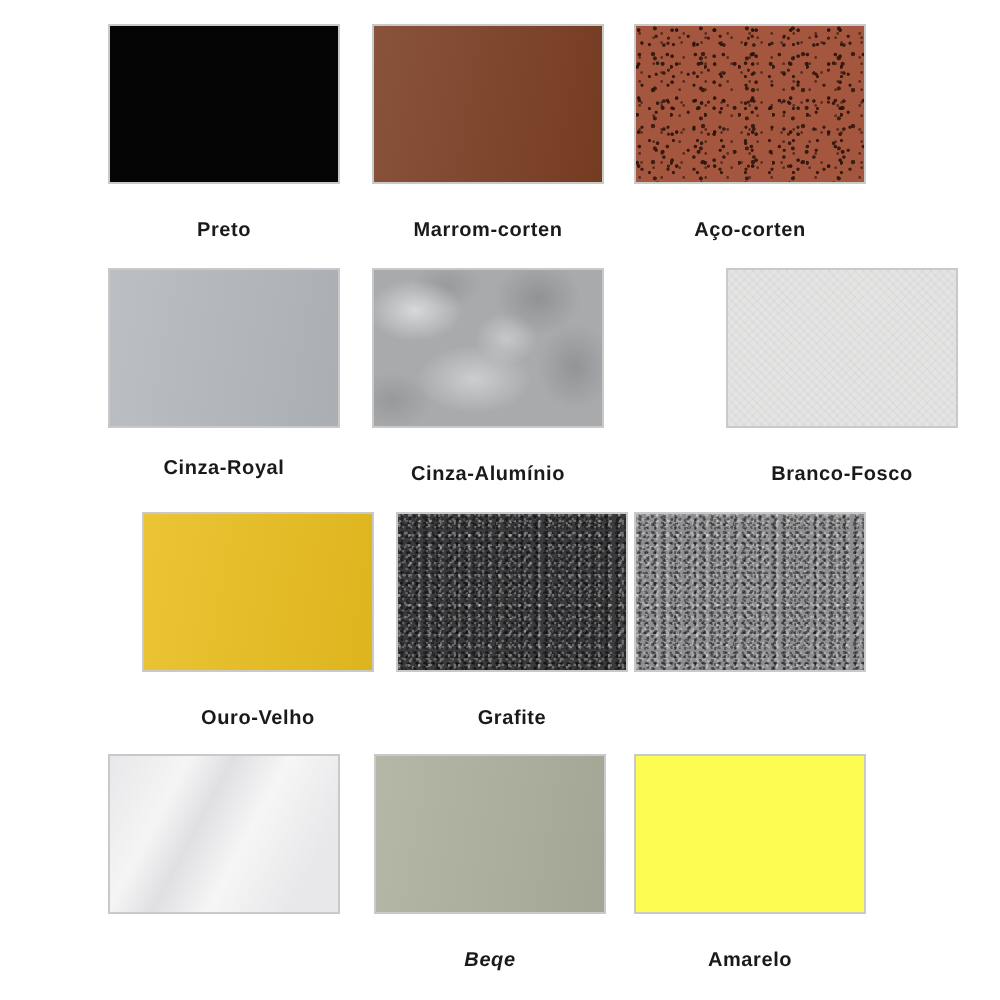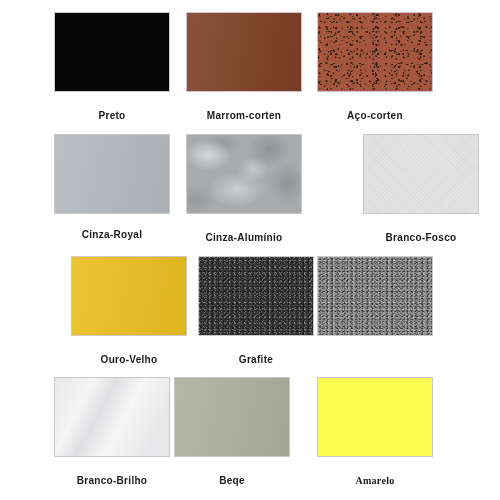--- a/index.html
+++ b/index.html
@@ -198,27 +198,26 @@
     </div>
     <div class="swatch-cell" style="left: 317px; top: 256px;">
       <div class="swatch-chip" style="background-color: rgb(142, 142, 144); border-color: rgb(201, 201, 201);">
         <div class="tex tex-grain"></div>
       </div>
     </div>
     <div class="swatch-cell" style="left: 54px; top: 377px;">
       <div class="swatch-chip" style="background-color: rgb(232, 232, 234); border-color: rgb(201, 201, 201);">
         <div class="tex tex-gloss"></div>
       </div>
-      <span class="swatch-label" style="color: rgb(26, 26, 26);">Branco-Brilho</span>
-    </div>
-    <div class="swatch-cell" style="left: 174px; top: 377px;">
+    </div>
+    <div class="swatch-cell" style="left: 187px; top: 377px; font-style: italic;">
       <div class="swatch-chip" style="background-color: rgb(172, 175, 157); border-color: rgb(201, 201, 201);">
         <div class="tex tex-flat"></div>
       </div>
       <span class="swatch-label" style="color: rgb(26, 26, 26);">Beqe</span>
     </div>
     <div class="swatch-cell" style="left: 317px; top: 377px;">
       <div class="swatch-chip" style="background-color: rgb(252, 252, 82); border-color: rgb(201, 201, 201);">
         <div class="tex tex-none"></div>
       </div>
-      <span class="swatch-label" style="color: rgb(26, 26, 26); font-family: Liberation Serif, serif;">Amarelo</span>
+      <span class="swatch-label" style="color: rgb(26, 26, 26);">Amarelo</span>
     </div>
   </div>
 
 </body></html>

